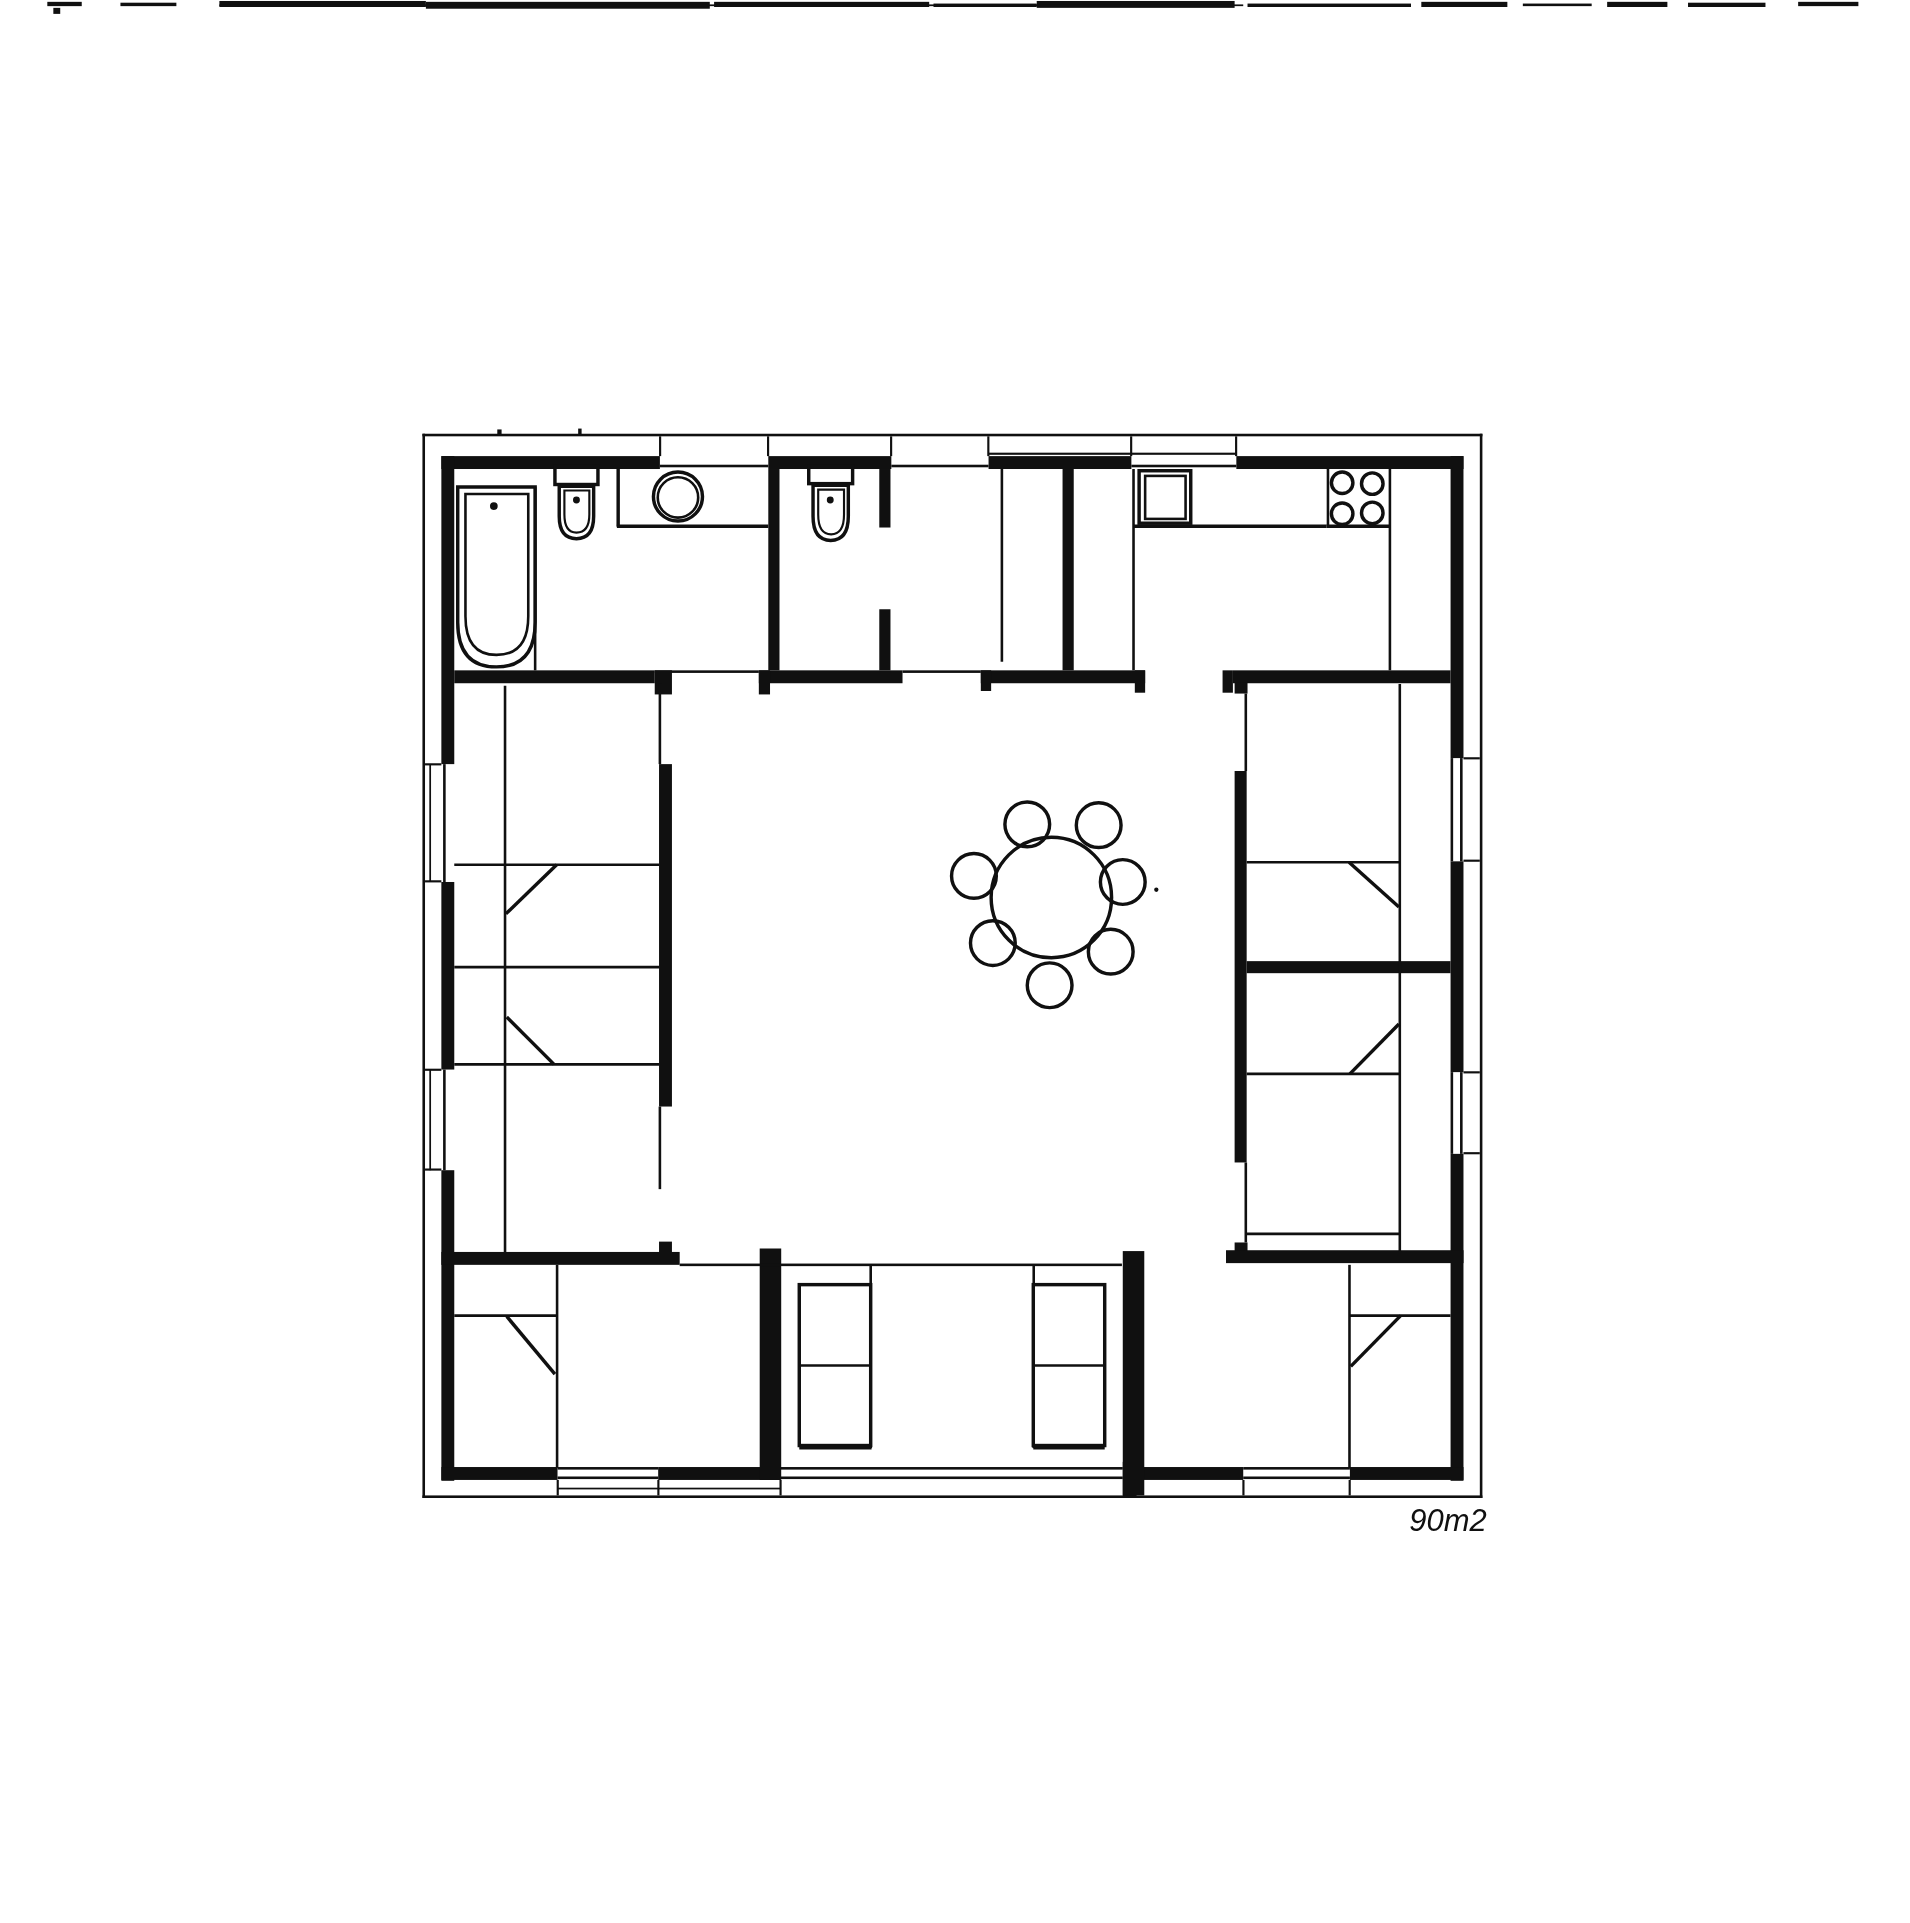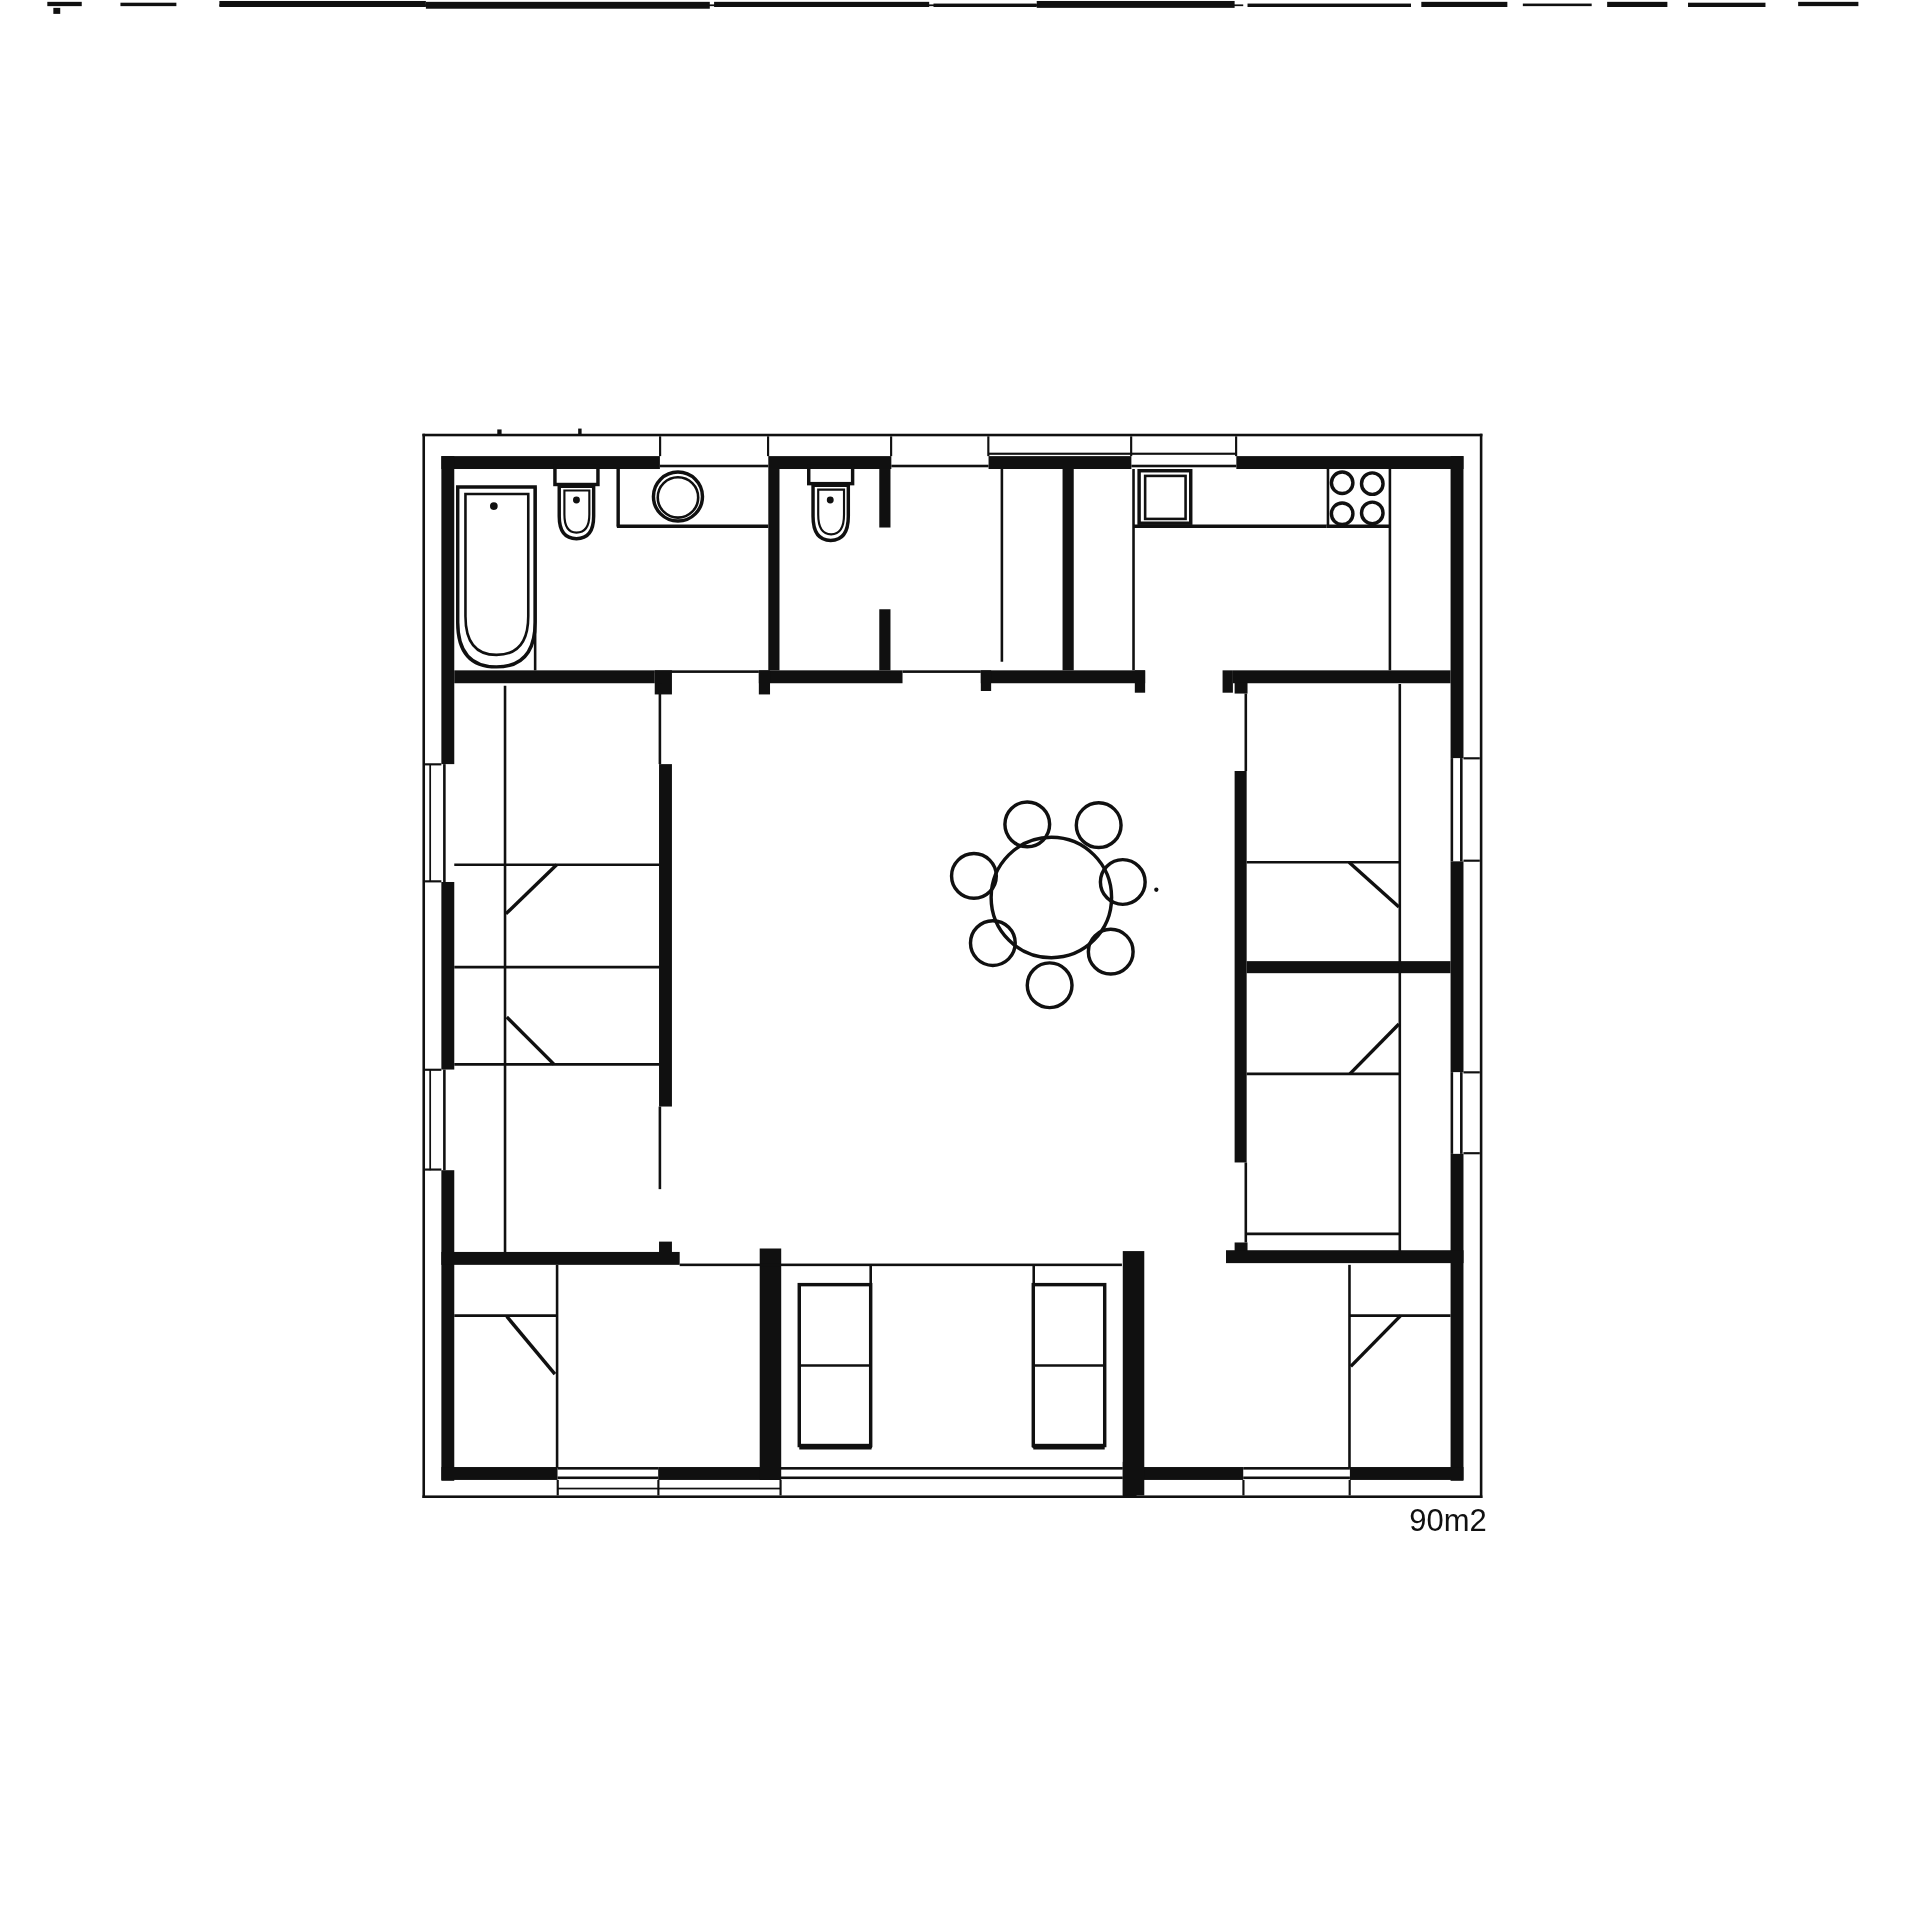--- a/index.html
+++ b/index.html
@@ -1,16 +1,16 @@
 <!DOCTYPE html>
 <html style="font-size:13.8px"><head>
 <meta charset="utf-8">
 <style>
 html,body{margin:0;padding:0;background:#fff;}
-#page{position:relative;width:1910px;height:1885px;background:#ffffff;font-family:"Liberation Sans", sans-serif;}
+#page{position:relative;width:1910px;height:1885px;background:#ffffff;font-family:"Liberation Sans", sans-serif;font-style:italic;}
 svg{position:absolute;top:0;left:0;}
 </style>
 </head>
 <body>
 <div id="page">
 <svg width="1910" height="1924" viewBox="0 0 2220 2236">
 <g fill="#101010" stroke="none">
 
 <g>
 <rect x="55" y="2" width="40" height="5"></rect>

